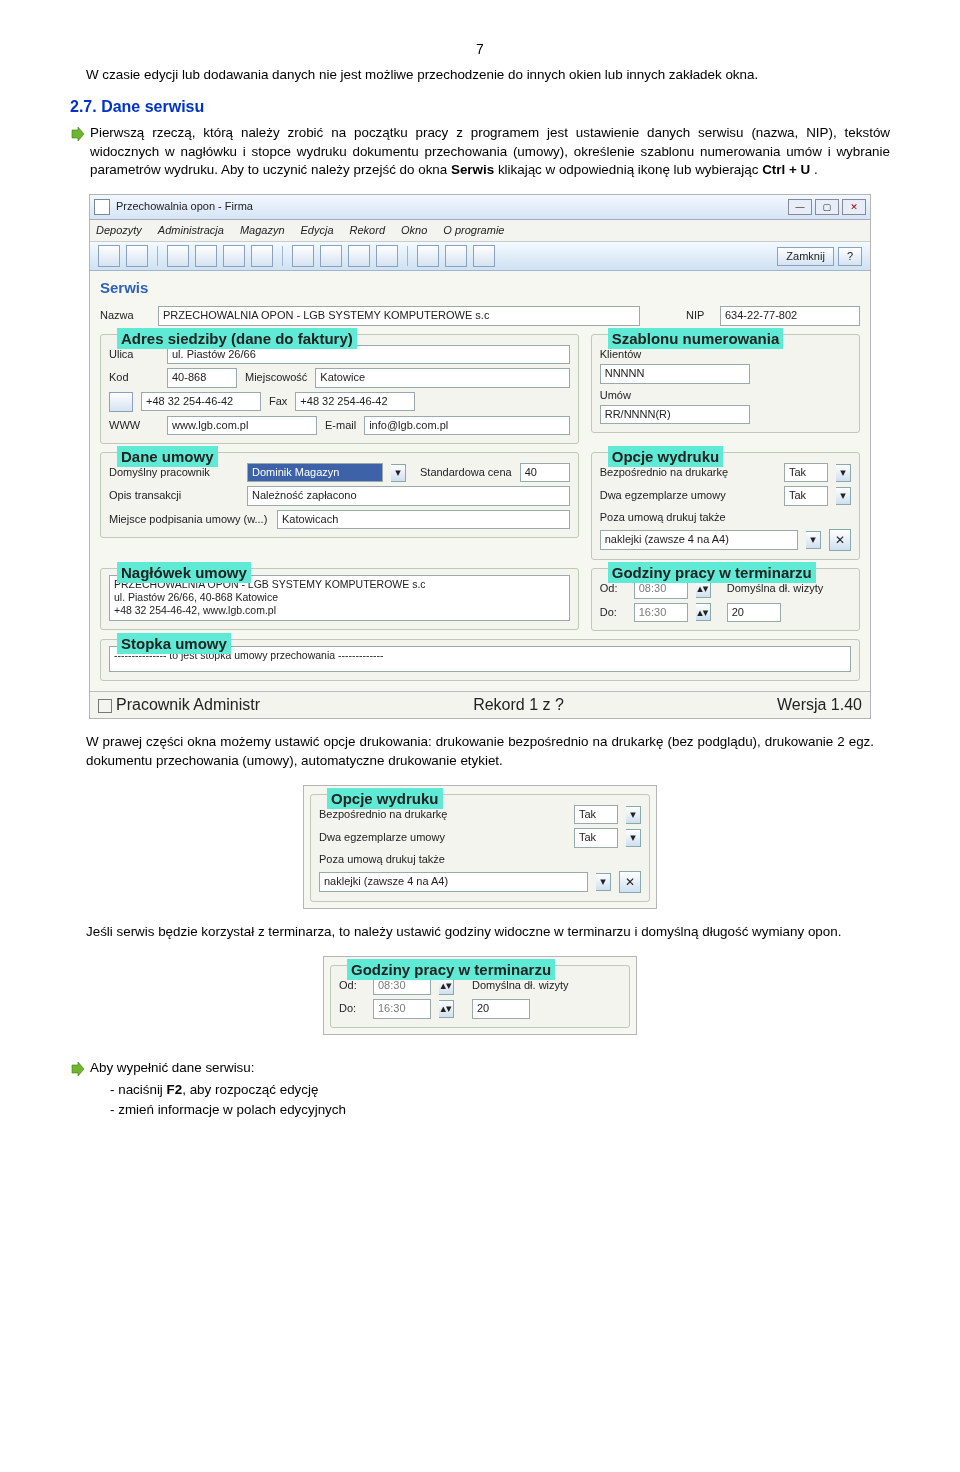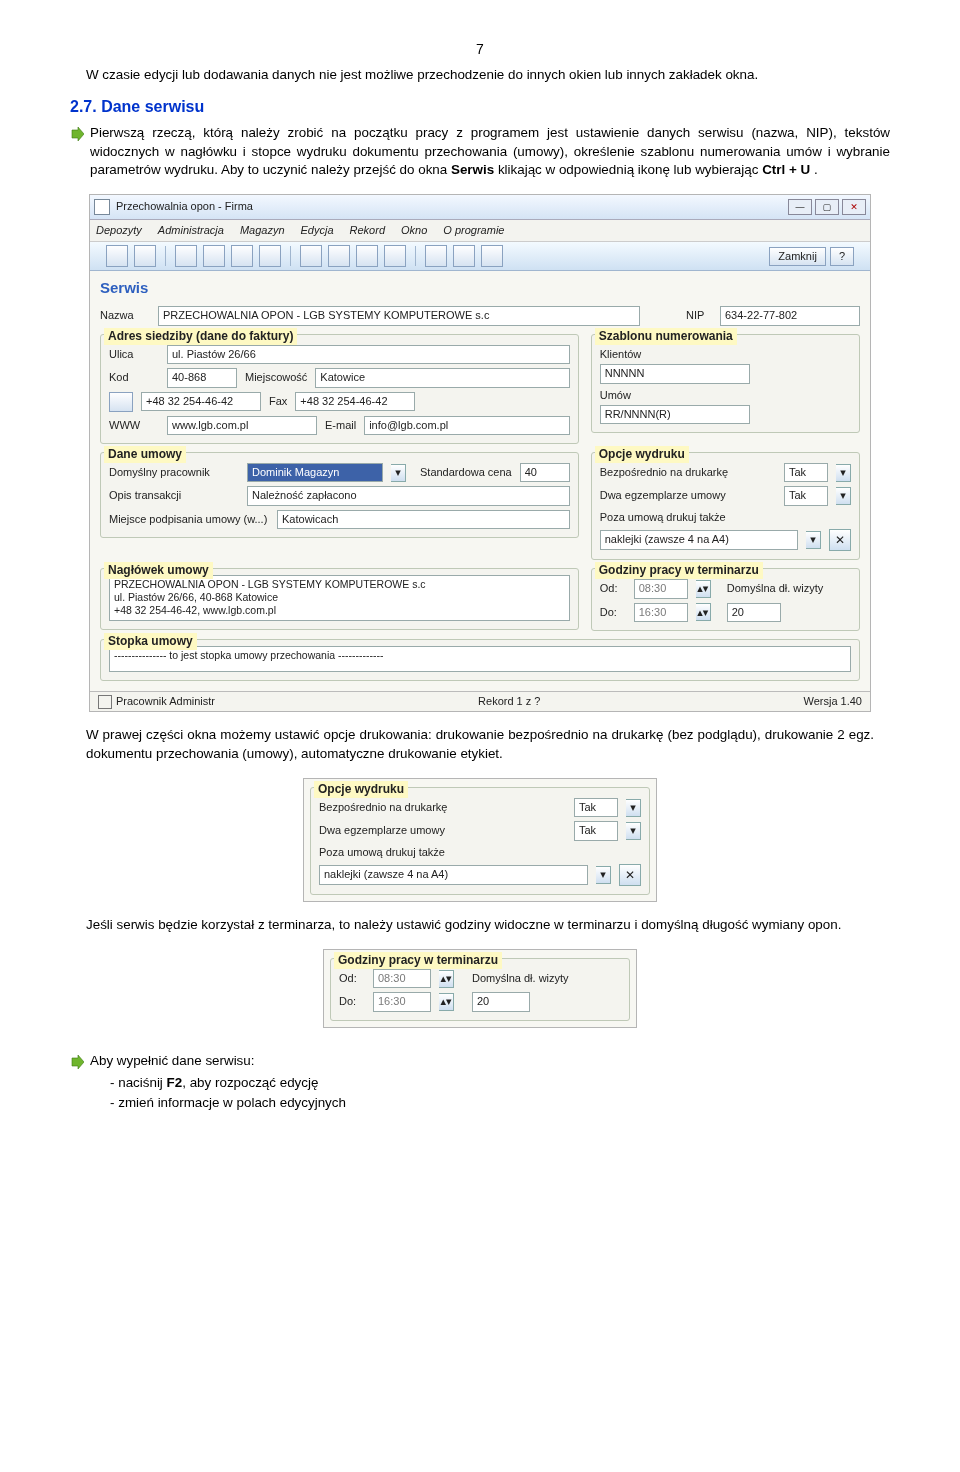--- a/index.html
+++ b/index.html
@@ -52,21 +52,21 @@
   .winbtns { display: flex; gap: 3px; }
   .winbtn { width: 22px; height: 14px; border: 1px solid #889; background: #e8eef7; font-size: 9px; display:flex;align-items:center;justify-content:center; }
   .menubar {
     background: #f3f3ef; border-bottom:1px solid #ccc;
     padding: 2px 4px; display:flex; gap:12px;
   }
   .menuitem { padding: 1px 2px; font-style: italic; }
   .toolbar {
     background: linear-gradient(#f3faff, #cfe1f3);
     border-bottom: 1px solid #a0b6cf;
-    padding: 3px 16px; display:flex; align-items:center; gap:6px;
+    padding: 3px 8px; display:flex; align-items:center; gap:6px;
   }
   .tbtn {
     width: 20px; height: 20px; border: 1px solid #8aa2c0;
     background: linear-gradient(#fefeff,#d6e3f1);
   }
   .tsep { width:1px; height:20px; background:#a0b6cf; margin:0 3px; }
   .zamknij {
     margin-left:auto; display:flex; gap:4px; align-items:center;
   }
   .txtbtn {
@@ -83,23 +83,23 @@
   .colL { flex: 1 1 64%; }
   .colR { flex: 1 1 36%; }
   .group {
     border:1px solid #bfc9b7;
     border-radius:3px;
     margin-top:8px; padding:6px 8px 8px 8px;
     position:relative;
     background:#f4f4ef;
   }
   .group > .glabel {
-    position:absolute; top:-7px; left:3px;
-    background:#fef9c3; padding:0 4px; font-weight:bold;
-    font-size:12px;
+    position:absolute; top:-7px; left:16px;
+    background:#5eead4; padding:0 4px; font-weight:bold;
+    font-size:15px;
   }
   .row { display:flex; align-items:center; gap:8px; margin-top:4px; }
   .lbl { min-width: 80px; }
   .lbl-sm { min-width: 50px; }
   .field {
     border:1px solid #9aa; background:#fff;
     padding:1px 4px; font-size:11px;
     flex:1 1 auto;
     min-height:14px;
   }
@@ -112,21 +112,21 @@
   }
   .textarea {
     border:1px solid #9aa; background:#fff; padding:2px 4px;
     font-size:10.5px; line-height:1.25; min-height:38px;
   }
   .statusbar {
     border-top:1px solid #bbb;
     background:#f4f4ef;
     display:flex; justify-content:space-between;
     padding:2px 8px;
-    font-size:11px;
+    font-size:16px;
   }
   .xbtn {
     width:20px;height:20px;border:1px solid #8aa;
     background:linear-gradient(#fff,#cfdff0);
     display:flex;align-items:center;justify-content:center;
     font-size:12px;
   }
   .shot2 { width: 340px; }
   .shot3 { width: 300px; }
   .grey { color:#7a7a7a; }

